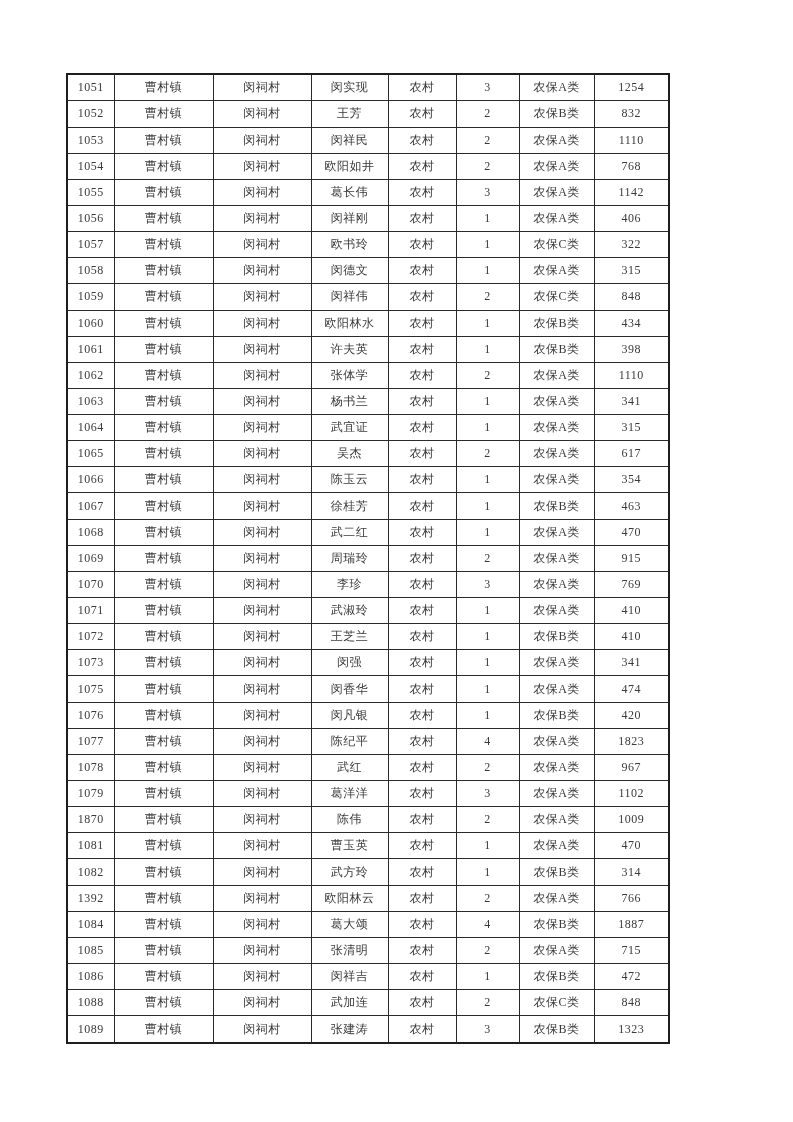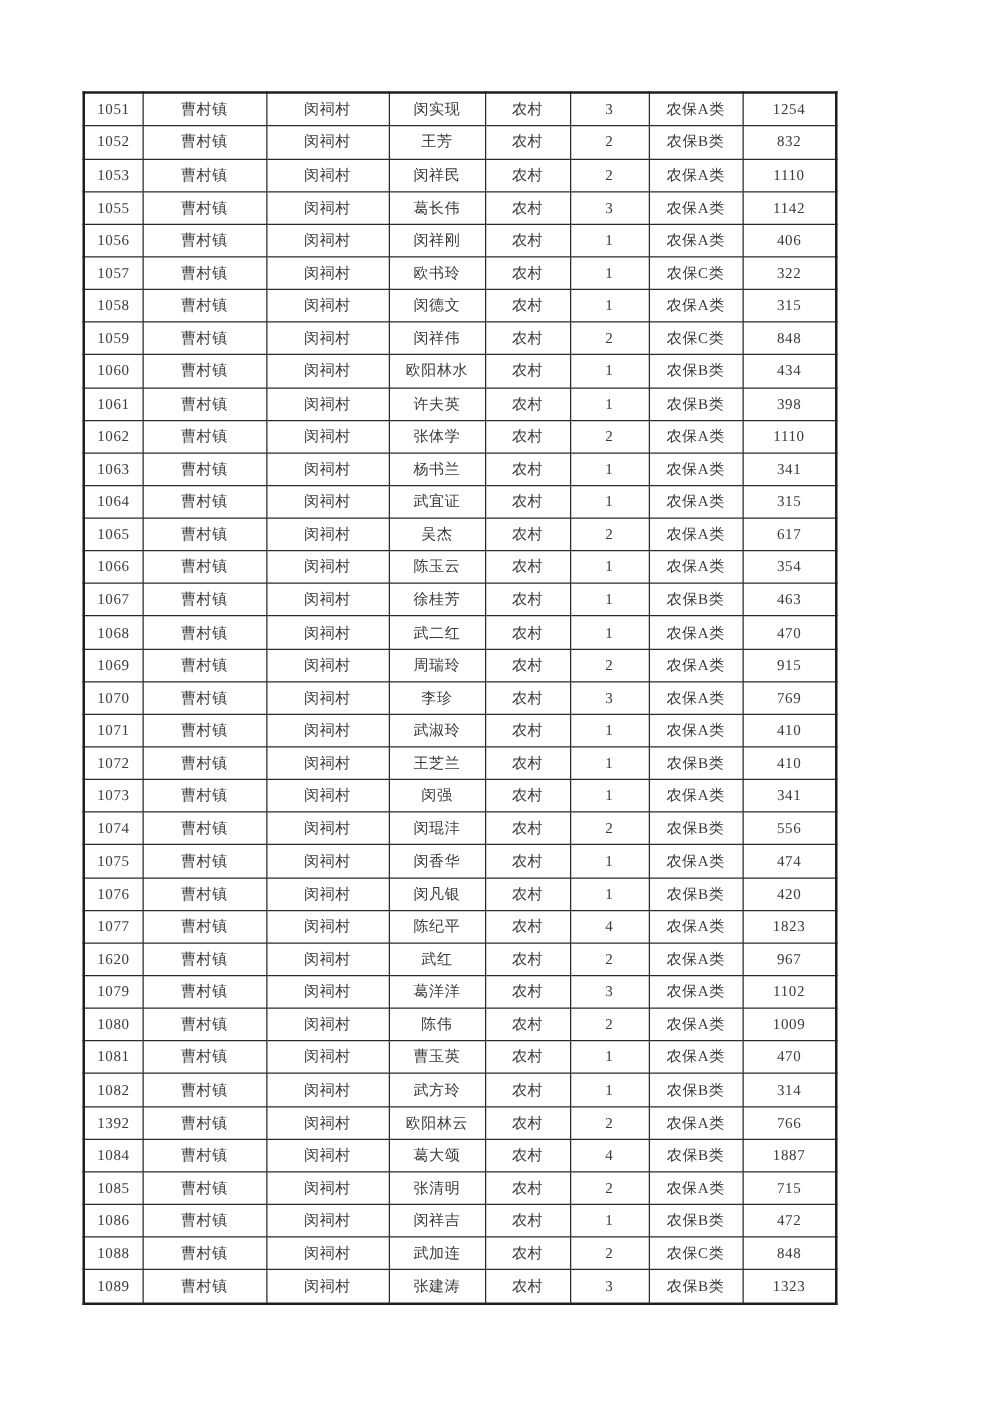--- a/index.html
+++ b/index.html
@@ -82,20 +82,30 @@
           <td>1053</td>
           <td>曹村镇</td>
           <td>闵祠村</td>
           <td>闵祥民</td>
           <td>农村</td>
           <td>2</td>
           <td>农保A类</td>
           <td>1110</td>
         </tr>
         <tr>
+          <td>1054</td>
+          <td>曹村镇</td>
+          <td>闵祠村</td>
+          <td>欧阳如井</td>
+          <td>农村</td>
+          <td>2</td>
+          <td>农保A类</td>
+          <td>768</td>
+        </tr>
+        <tr>
           <td>1055</td>
           <td>曹村镇</td>
           <td>闵祠村</td>
           <td>葛长伟</td>
           <td>农村</td>
           <td>3</td>
           <td>农保A类</td>
           <td>1142</td>
         </tr>
         <tr>
@@ -272,30 +282,20 @@
           <td>1073</td>
           <td>曹村镇</td>
           <td>闵祠村</td>
           <td>闵强</td>
           <td>农村</td>
           <td>1</td>
           <td>农保A类</td>
           <td>341</td>
         </tr>
         <tr>
-          <td>1074</td>
-          <td>曹村镇</td>
-          <td>闵祠村</td>
-          <td>闵琨沣</td>
-          <td>农村</td>
-          <td>2</td>
-          <td>农保B类</td>
-          <td>556</td>
-        </tr>
-        <tr>
           <td>1075</td>
           <td>曹村镇</td>
           <td>闵祠村</td>
           <td>闵香华</td>
           <td>农村</td>
           <td>1</td>
           <td>农保A类</td>
           <td>474</td>
         </tr>
         <tr>
@@ -312,41 +312,41 @@
           <td>1077</td>
           <td>曹村镇</td>
           <td>闵祠村</td>
           <td>陈纪平</td>
           <td>农村</td>
           <td>4</td>
           <td>农保A类</td>
           <td>1823</td>
         </tr>
         <tr>
-          <td>1620</td>
+          <td>1078</td>
           <td>曹村镇</td>
           <td>闵祠村</td>
           <td>武红</td>
           <td>农村</td>
           <td>2</td>
           <td>农保A类</td>
           <td>967</td>
         </tr>
         <tr>
           <td>1079</td>
           <td>曹村镇</td>
           <td>闵祠村</td>
           <td>葛洋洋</td>
           <td>农村</td>
           <td>3</td>
           <td>农保A类</td>
           <td>1102</td>
         </tr>
         <tr>
-          <td>1080</td>
+          <td>1870</td>
           <td>曹村镇</td>
           <td>闵祠村</td>
           <td>陈伟</td>
           <td>农村</td>
           <td>2</td>
           <td>农保A类</td>
           <td>1009</td>
         </tr>
         <tr>
           <td>1081</td>

